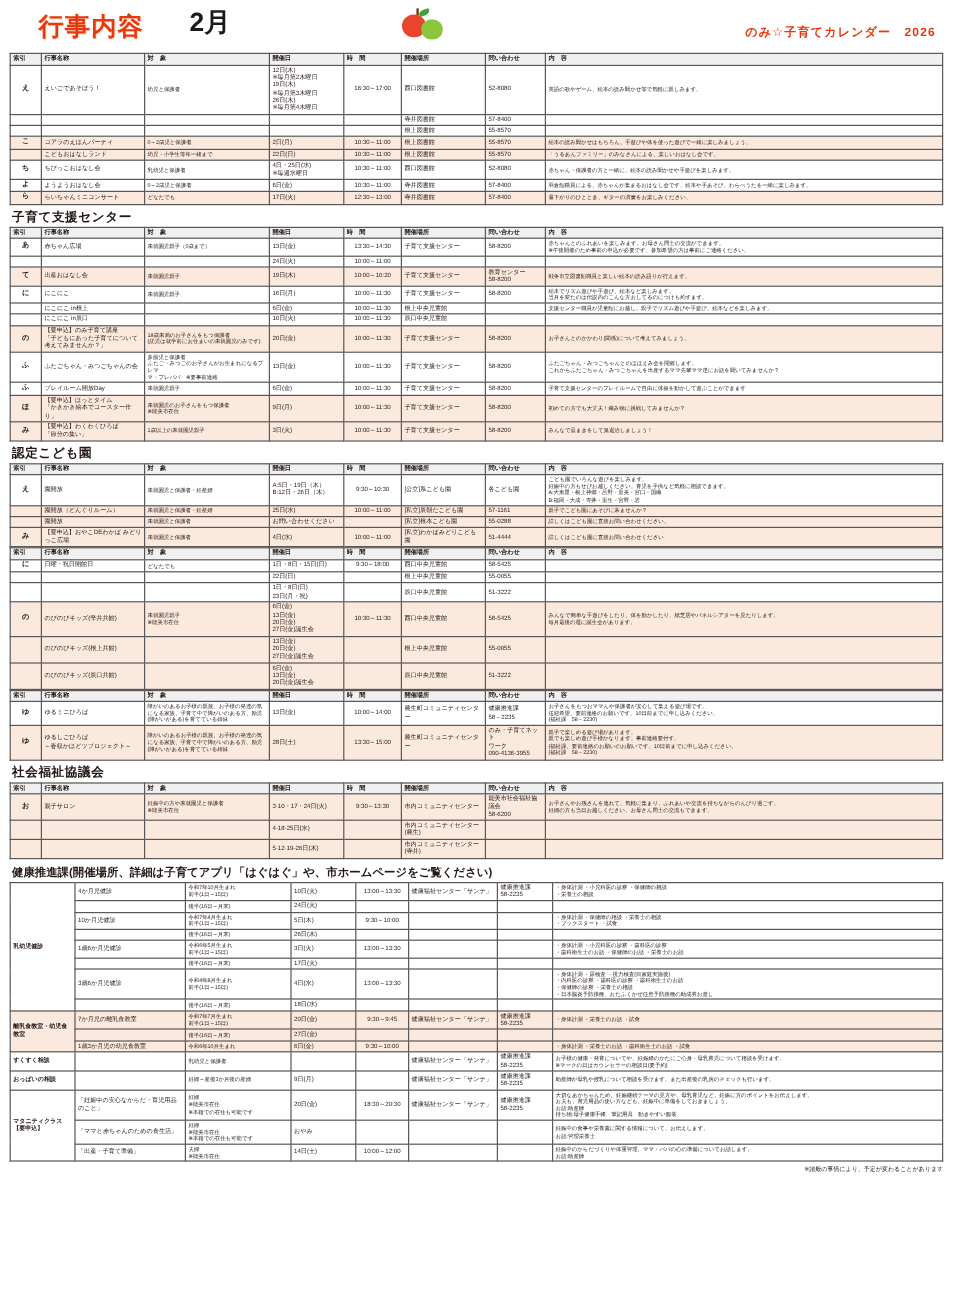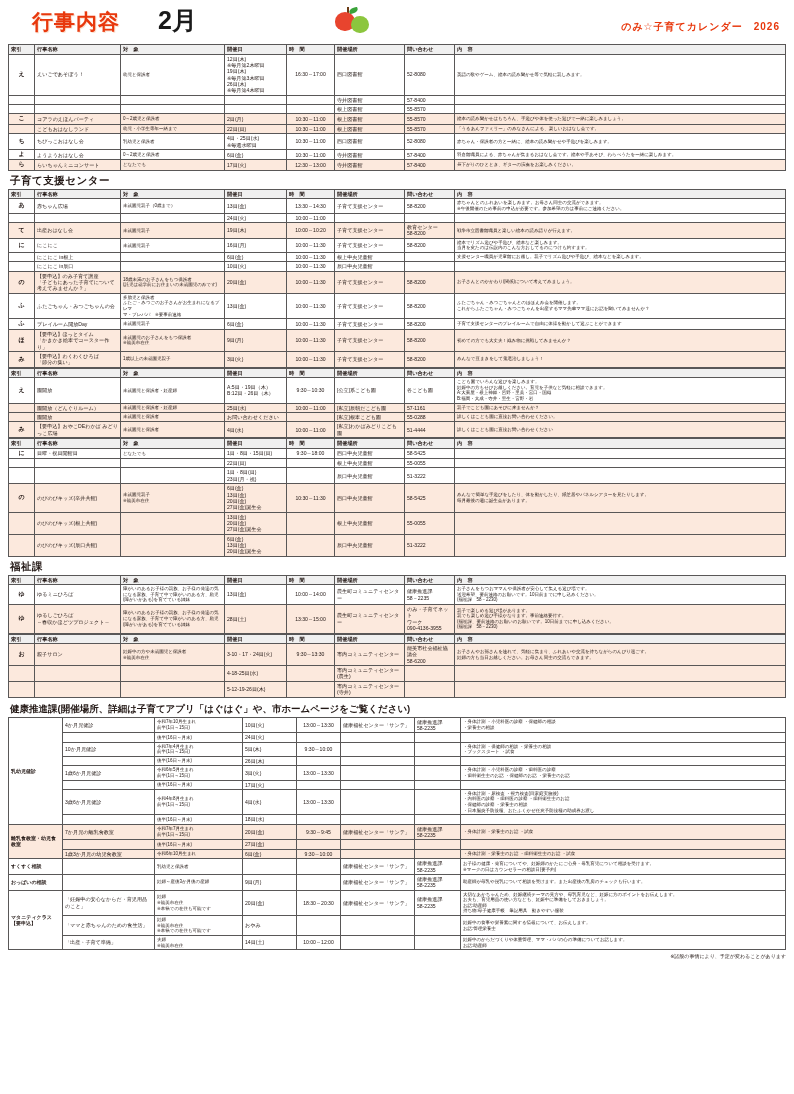--- a/index.html
+++ b/index.html
@@ -17,21 +17,21 @@
   .header{position:relative;height:44px;}
   .title-main{
     position:absolute;left:24px;top:8px;
     font-size:21px;font-weight:bold;color:#e8380d;
     letter-spacing:1px;
     font-family:"DejaVu Sans","Liberation Sans",sans-serif;
     text-shadow:1px 1px 0 #fbe2d2;
   }
   .title-month{
     position:absolute;left:150px;top:4px;
-    font-size:25px;font-weight:bold;color:#1a1a1a;
+    font-size:22px;font-weight:bold;color:#1a1a1a;
   }
   .apples{position:absolute;left:325px;top:6px;width:50px;height:32px;}
   .apple{position:absolute;border-radius:50% 50% 48% 48%;}
   .apple.red{left:2px;top:6px;width:20px;height:19px;background:#e8442e;}
   .apple.green{left:18px;top:10px;width:18px;height:17px;background:#8cc63e;}
   .leaf{position:absolute;left:16px;top:2px;width:9px;height:5px;background:#3aa33a;border-radius:60% 10% 60% 10%;transform:rotate(-18deg);}
   .stem{position:absolute;left:14px;top:1px;width:1.5px;height:7px;background:#6b3b14;}
   .title-right{
     position:absolute;right:6px;top:20px;
     font-size:10px;font-weight:bold;color:#e8380d;letter-spacing:1px;margin-left:20px;
@@ -339,20 +339,21 @@
 「節分の集い」</td>
             <td class="small mul">1歳以上の未就園児親子</td>
             <td class=" mul">3日(火)</td>
             <td class="c mul">10:00～11:30</td>
             <td class=" mul">子育て支援センター</td>
             <td class=" mul">58-8200</td>
             <td class="small mul">みんなで豆まきをして鬼退治しましょう！</td>
           </tr>
         </tbody>
       </table>
+      <div class="sec-title">認定こども園</div>
       <table>
         <colgroup>
           <col style="width:26px">
           <col style="width:86px">
           <col style="width:104px">
           <col style="width:62px">
           <col style="width:48px">
           <col style="width:70px">
           <col style="width:50px">
           <col>
@@ -505,21 +506,20 @@
             <td class=" mul">6日(金)
 13日(金)
 20日(金)誕生会</td>
             <td class="c mul"></td>
             <td class=" mul">辰口中央児童館</td>
             <td class=" mul">51-3222</td>
             <td class="small mul"></td>
           </tr>
         </tbody>
       </table>
-      <div class="sec-title">福祉課</div>
       <table>
         <colgroup>
           <col style="width:26px">
           <col style="width:86px">
           <col style="width:104px">
           <col style="width:62px">
           <col style="width:48px">
           <col style="width:70px">
           <col style="width:50px">
           <col>
@@ -561,20 +561,21 @@
             <td class=" mul">のみ・子育てネット
 ワーク
 090-4136-3955</td>
             <td class="small mul">親子で楽しめる遊び場があります。
 親でも楽しめ遊び手様かなります。事前連絡要付す。
 (福祉課、要前連絡のお願いのお願いです。10日前までに申し込みください。
 (福祉課　58－2230)</td>
           </tr>
         </tbody>
       </table>
+      <div class="sec-title">社会福祉協議会</div>
       <table>
         <colgroup>
           <col style="width:26px">
           <col style="width:86px">
           <col style="width:104px">
           <col style="width:62px">
           <col style="width:48px">
           <col style="width:70px">
           <col style="width:50px">
           <col>

